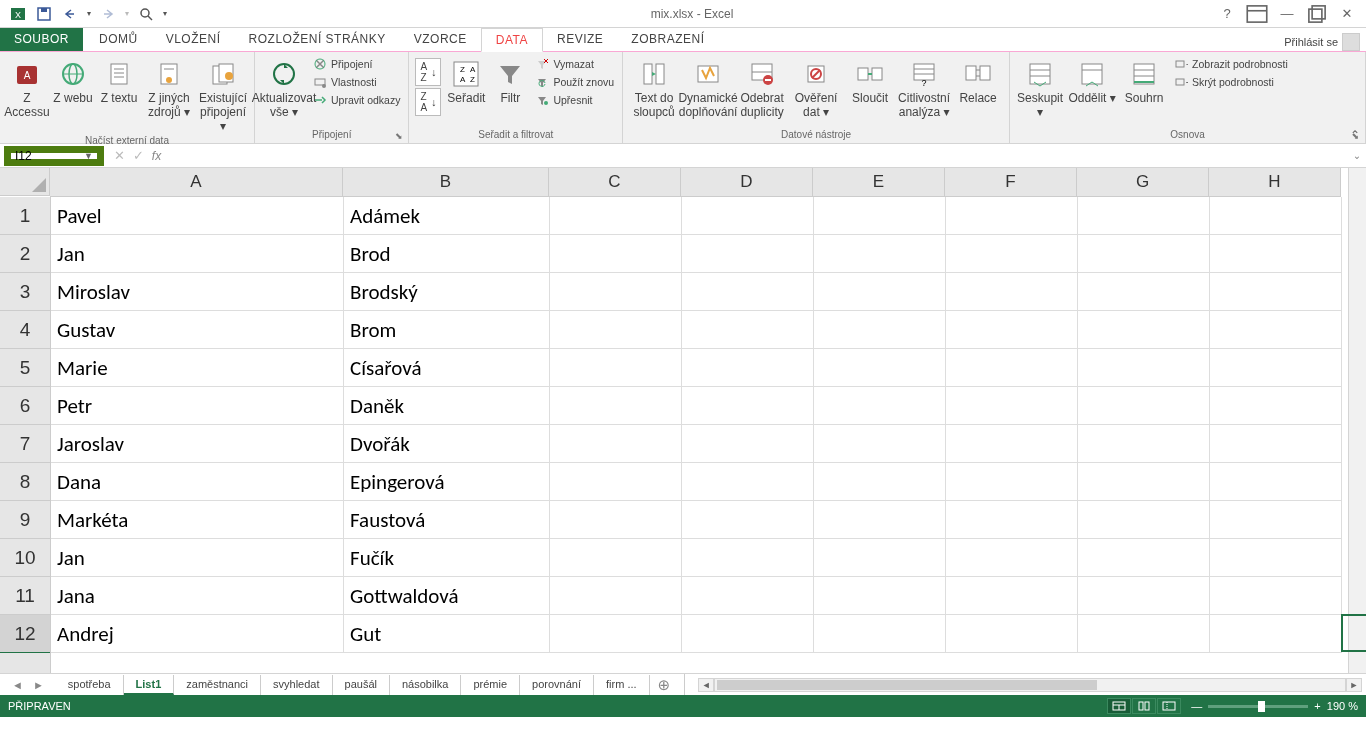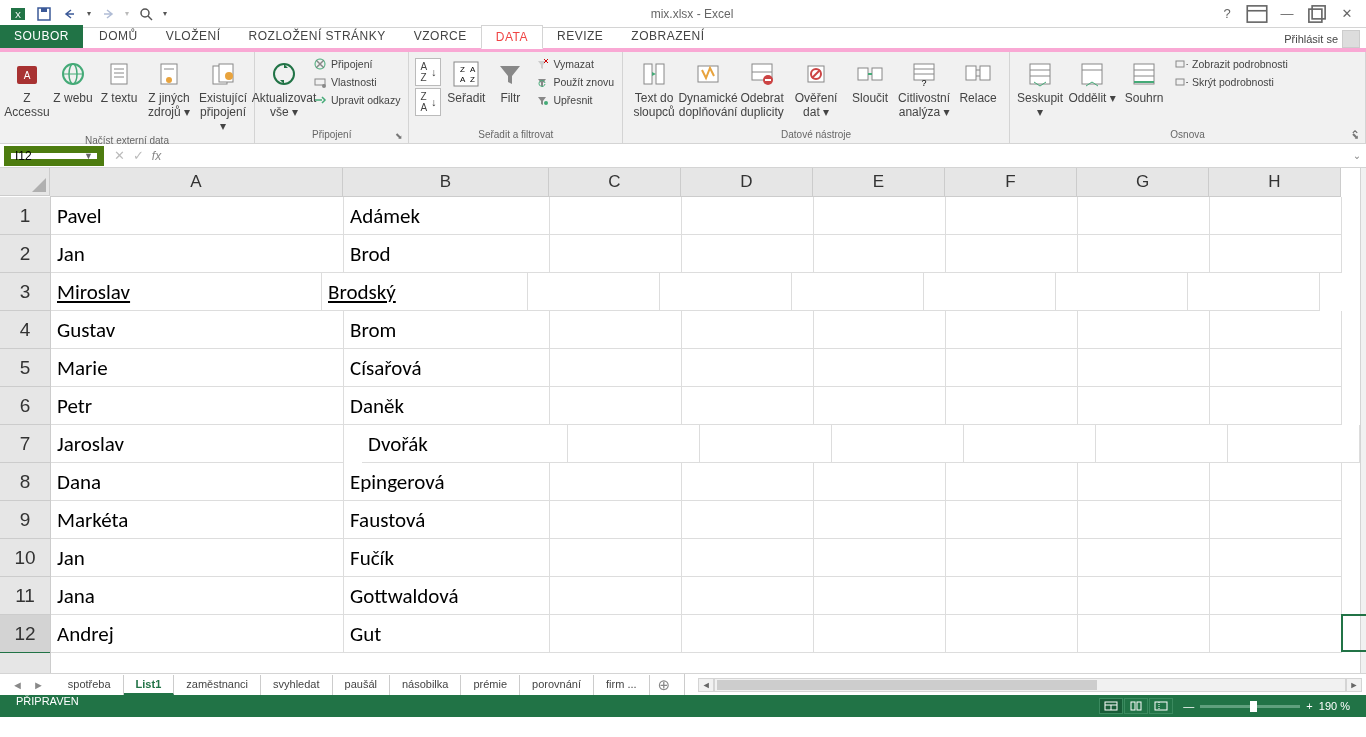--- a/index.html
+++ b/index.html
@@ -8,21 +8,21 @@
 
 .titlebar { height:28px; background:#fff; display:flex; align-items:center; border-bottom:1px solid #d4d4d4; }
 .qat { display:flex; align-items:center; gap:2px; padding-left:6px; }
 .qat-btn { width:24px; height:22px; display:flex; align-items:center; justify-content:center; font-size:14px; color:#555; }
 .qat-btn svg { width:16px; height:16px; }
 .title-text { flex:1; text-align:center; font-size:12px; color:#666; }
 .win-controls { display:flex; align-items:center; gap:4px; padding-right:6px; }
 .win-btn { width:26px; height:22px; display:flex; align-items:center; justify-content:center; font-size:13px; color:#666; }
 
 
-.tabs { height:24px; background:#fff; display:flex; align-items:flex-end; border-bottom:4px solid #f9a8d4; }
+.tabs { height:24px; background:#fff; display:flex; align-items:flex-end; border-bottom:1px solid #f9a8d4; }
 .tab { padding:4px 14px; font-size:12px; color:#444; text-transform:uppercase; letter-spacing:.5px; cursor:pointer; }
 .tab.file { background:#217346; color:#fff; margin-right:2px; }
 .tab.active { border:1px solid #d4d4d4; border-bottom:1px solid #fff; background:#fff; color:#ef4444; margin-bottom:-1px; }
 .signin { margin-left:auto; padding-right:6px; font-size:11px; color:#444; display:flex; align-items:center; gap:4px; }
 .signin .avatar { width:18px; height:18px; background:#ddd; border:1px solid #ccc; }
 
 
 .ribbon { height:92px; background:#f1f1f1; border-bottom:1px solid #d4d4d4; display:flex; }
 .group { border-right:1px solid #d4d4d4; padding:2px 6px 0; display:flex; flex-direction:column; }
 .group-body { flex:1; display:flex; align-items:flex-start; gap:4px; }
@@ -68,21 +68,21 @@
 .stab-nav span { padding:0 4px; cursor:pointer; }
 .stab { padding:3px 12px; border-right:1px solid #ccc; cursor:pointer; color:#444; }
 .stab.active { background:#fff; border-bottom:2px solid #217346; font-weight:bold; color:#217346; }
 .stab-add { padding:0 8px; color:#888; font-size:15px; cursor:pointer; }
 .hscroll { flex:1; margin:0 4px; display:flex; align-items:center; }
 .hscroll-track { flex:1; height:14px; background:#f1f1f1; border:1px solid #d4d4d4; position:relative; }
 .hscroll-thumb { position:absolute; left:2px; top:1px; height:10px; width:380px; background:#cdcdcd; }
 .hscroll-btn { width:16px; height:14px; border:1px solid #d4d4d4; background:#f1f1f1; display:flex; align-items:center; justify-content:center; font-size:9px; color:#666; }
 
 
-.status { height:22px; background:#217346; color:#fff; display:flex; font-size:11px; padding:0 16px; }
+.status { height:22px; background:#217346; color:#fff; display:flex; align-items:center; font-size:11px; padding:0 8px; }
 .status-left { flex:1; text-transform:uppercase; }
 .status-right { display:flex; align-items:center; gap:10px; }
 .view-btns { display:flex; gap:1px; }
 .view-btn { width:24px; height:16px; border:1px solid #3b8a5f; display:flex; align-items:center; justify-content:center; }
 .view-btn.active { background:#185c37; }
 .zoom { display:flex; align-items:center; gap:6px; }
 .zoom-slider { width:100px; height:3px; background:#5fa07d; position:relative; }
 .zoom-slider::after { content:''; position:absolute; left:50%; top:-4px; width:7px; height:11px; background:#fff; }
 </style>
 </head>
@@ -468,22 +468,22 @@
             <div class="cell" style="width: 293px;">Jan</div>
             <div class="cell" style="width: 206px;">Brod</div>
             <div class="cell" style="width: 132px;"></div>
             <div class="cell" style="width: 132px;"></div>
             <div class="cell" style="width: 132px;"></div>
             <div class="cell" style="width: 132px;"></div>
             <div class="cell" style="width: 132px;"></div>
             <div class="cell" style="width: 132px;"></div>
           </div>
           <div class="row">
-            <div class="cell" style="width: 271px; text-decoration: underline;">Miroslav</div>
-            <div class="cell" style="width: 206px; text-decoration: underline;">Brodský</div>
+            <div class="cell" style="width: 293px;">Miroslav</div>
+            <div class="cell" style="width: 206px;">Brodský</div>
             <div class="cell" style="width: 132px;"></div>
             <div class="cell" style="width: 132px;"></div>
             <div class="cell" style="width: 132px;"></div>
             <div class="cell" style="width: 132px;"></div>
             <div class="cell" style="width: 132px;"></div>
             <div class="cell" style="width: 132px;"></div>
           </div>
           <div class="row">
             <div class="cell" style="width: 293px;">Gustav</div>
             <div class="cell" style="width: 206px;">Brom</div>
@@ -509,21 +509,21 @@
             <div class="cell" style="width: 206px;">Daněk</div>
             <div class="cell" style="width: 132px;"></div>
             <div class="cell" style="width: 132px;"></div>
             <div class="cell" style="width: 132px;"></div>
             <div class="cell" style="width: 132px;"></div>
             <div class="cell" style="width: 132px;"></div>
             <div class="cell" style="width: 132px;"></div>
           </div>
           <div class="row">
             <div class="cell" style="width: 293px;">Jaroslav</div>
-            <div class="cell" style="width: 206px; margin-left: 18px;">Dvořák</div>
+            <div class="cell" style="width: 206px;">Dvořák</div>
             <div class="cell" style="width: 132px;"></div>
             <div class="cell" style="width: 132px;"></div>
             <div class="cell" style="width: 132px;"></div>
             <div class="cell" style="width: 132px;"></div>
             <div class="cell" style="width: 132px;"></div>
             <div class="cell" style="width: 132px;"></div>
           </div>
           <div class="row">
             <div class="cell" style="width: 293px;">Dana</div>
             <div class="cell" style="width: 206px;">Epingerová</div>

